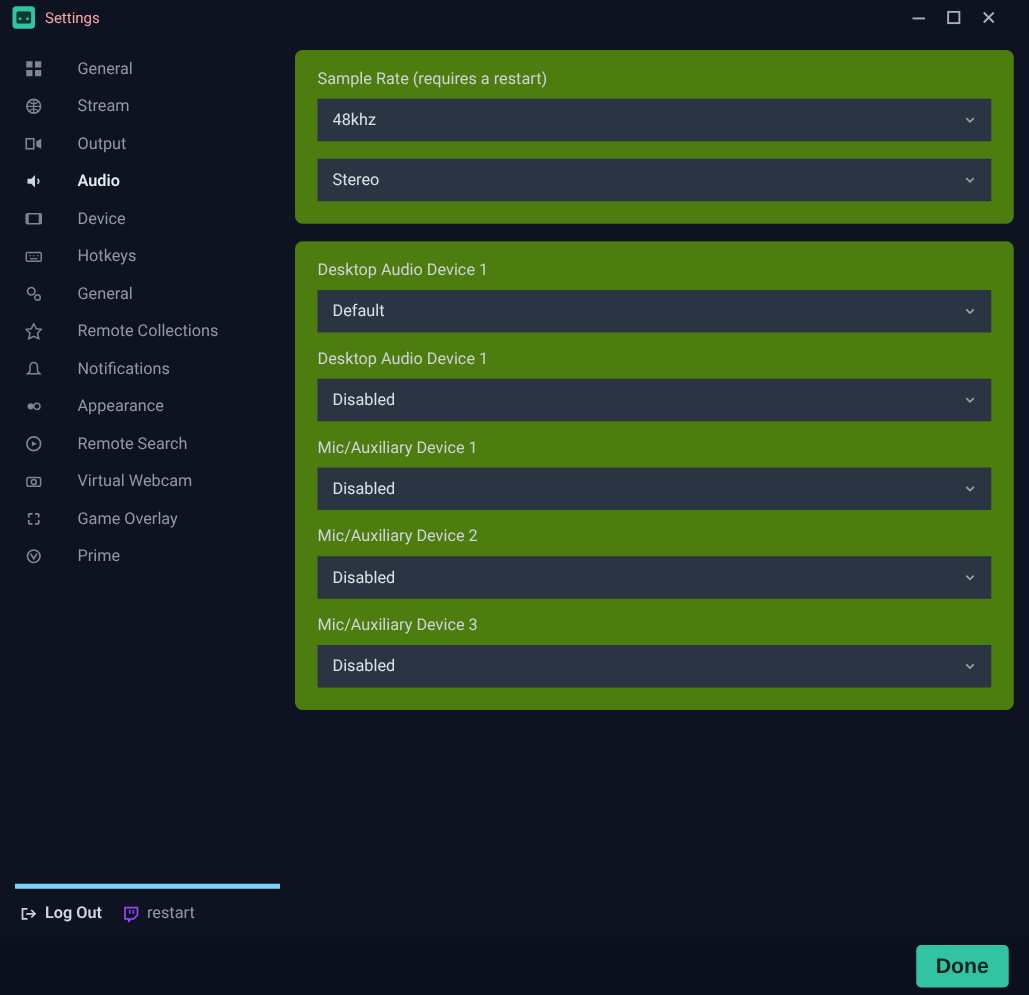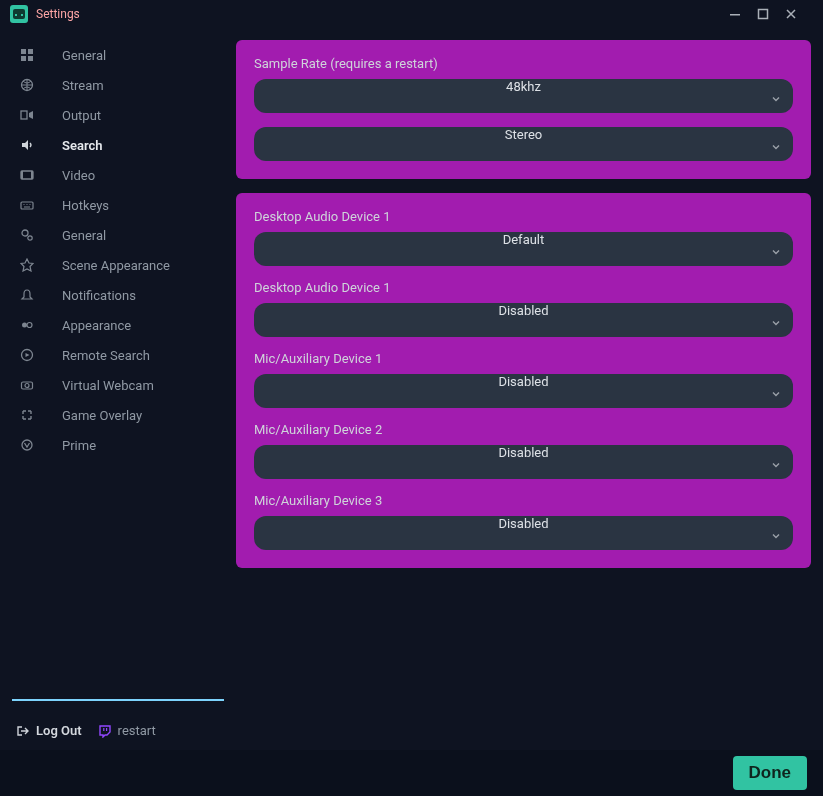--- a/index.html
+++ b/index.html
@@ -57,45 +57,44 @@
 .sidebar-item {
   display:flex; align-items:center; gap:26px;
   height:30px; padding:0 6px;
   color:#9099a4; cursor:pointer;
 }
 .sidebar-item.active { color:#e6e9ed; font-weight:600; }
 .sidebar-item .ic { width:18px; display:flex; justify-content:center; color:#7d8590;}
 .sidebar-item.active .ic { color:#cfd4da; }
 .sidebar-footer {
   margin-top:auto;
-  border-top:2px solid #7dd3fc;
-  padding:22px 4px 0 4px;
+  border-top:4px solid #7dd3fc;
+  padding:12px 4px 0 4px;
   display:flex; gap:10px;
 }
 .logout { display:flex; align-items:center; gap:6px; color:#d4d8de; font-weight:600; cursor:pointer;}
 .user { display:flex; align-items:center; gap:6px; margin-left:6px; color:#9099a4;}
 .main { flex:1; display:flex; flex-direction:column; gap:14px; min-width:0;}
 .panel {
-  background:#a21caf;
+  background:#4d7c0f;
   border-radius:6px;
   padding:16px 18px 18px 18px;
 }
 .field { margin-bottom:14px;}
 .field:last-child{ margin-bottom:0;}
 .field-label { color:#cfd4da; margin-bottom:8px; display:block; font-size:13px;}
 .select {
   background:#2a3442;
-  border-radius:12px;
+  border-radius:0;
   height:34px;
   display:flex; align-items:center;
   padding:0 12px;
   color:#dde1e6;
   position:relative;
   cursor:pointer;
-  flex-direction:column;
 }
 .select .chev { margin-left:auto; color:#9aa0a8;}
 .bottombar {
   height:46px;
   background:#0b101c;
   display:flex; align-items:center; justify-content:flex-end;
   padding:0 16px;
 }
 .done-btn {
   background:#31c3a2;
@@ -169,31 +168,31 @@
         </span>
       <span>Output</span>
     </div>
     <div class="sidebar-item active">
       <span class="ic">
           <svg width="14" height="14" viewBox="0 0 14 14">
             <path d="M2 5 L5 5 L8 2 L8 12 L5 9 L2 9 Z" fill="currentColor"></path>
             <path d="M10 5 Q12 7 10 9" stroke="currentColor" stroke-width="1.3" fill="none"></path>
           </svg>
         </span>
-      <span>Search</span>
+      <span>Audio</span>
     </div>
     <div class="sidebar-item">
       <span class="ic">
           <svg width="14" height="14" viewBox="0 0 14 14">
             <rect x="1" y="3" width="12" height="8" rx="1" fill="none" stroke="currentColor" stroke-width="1.3"></rect>
             <rect x="1" y="3" width="2" height="8" fill="currentColor"></rect>
             <rect x="11" y="3" width="2" height="8" fill="currentColor"></rect>
           </svg>
         </span>
-      <span>Video</span>
+      <span>Device</span>
     </div>
     <div class="sidebar-item">
       <span class="ic">
           <svg width="14" height="14" viewBox="0 0 14 14">
             <rect x="1" y="4" width="12" height="7" rx="1" fill="none" stroke="currentColor" stroke-width="1.2"></rect>
             <circle cx="4" cy="6.5" r="0.6" fill="currentColor"></circle>
             <circle cx="7" cy="6.5" r="0.6" fill="currentColor"></circle>
             <circle cx="10" cy="6.5" r="0.6" fill="currentColor"></circle>
             <rect x="4" y="8.5" width="6" height="1" fill="currentColor"></rect>
           </svg>
@@ -208,21 +207,21 @@
           </svg>
         </span>
       <span>General</span>
     </div>
     <div class="sidebar-item">
       <span class="ic">
           <svg width="14" height="14" viewBox="0 0 14 14">
             <path d="M7 1 L9 5 L13 5.5 L10 8.5 L11 13 L7 11 L3 13 L4 8.5 L1 5.5 L5 5 Z" fill="none" stroke="currentColor" stroke-width="1.2"></path>
           </svg>
         </span>
-      <span>Scene Appearance</span>
+      <span>Remote Collections</span>
     </div>
     <div class="sidebar-item">
       <span class="ic">
           <svg width="14" height="14" viewBox="0 0 14 14">
             <path d="M7 2 Q10 2 10 6 L10 9 L12 11 L2 11 L4 9 L4 6 Q4 2 7 2 Z" fill="none" stroke="currentColor" stroke-width="1.2"></path>
           </svg>
         </span>
       <span>Notifications</span>
     </div>
     <div class="sidebar-item">

